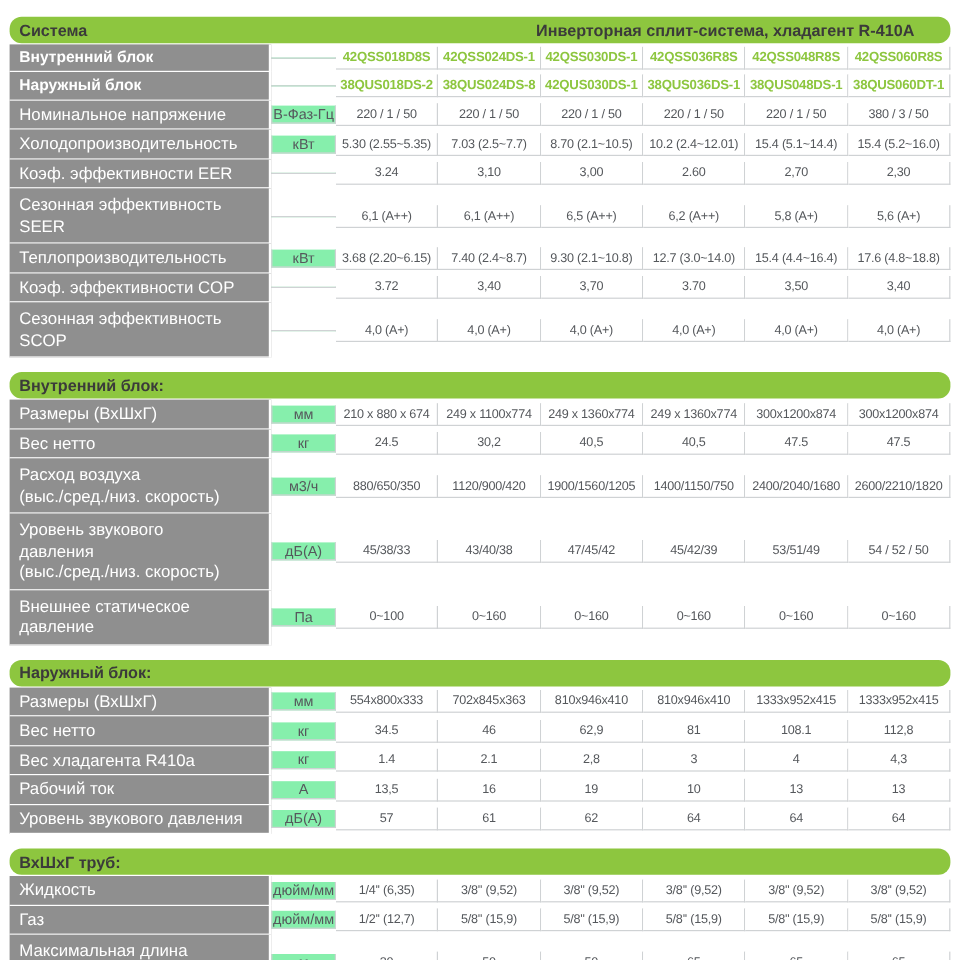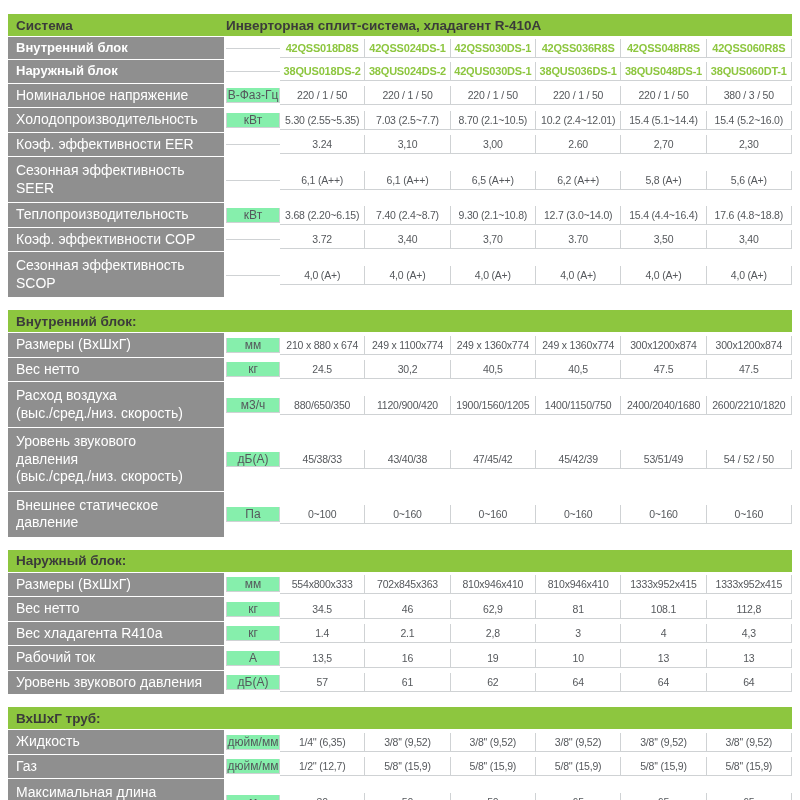--- a/index.html
+++ b/index.html
@@ -13,29 +13,29 @@
   body{
     width:800px;height:800px;position:relative;overflow:hidden;
     font-family:"Liberation Sans","DejaVu Sans",sans-serif;
     -webkit-font-smoothing:antialiased;
   }
   #spec-table{position:absolute;left:8px;top:14px;width:784px;}
   .section{margin-top:12px;}
   .section:first-child{margin-top:0;}
   .section-header{
     display:flex;align-items:center;background:var(--green);
-    min-height:22px;margin-bottom:1px;
+    min-height:22px;margin-bottom:1px;border-radius:10px;
   }
   .section-header .hd-label{
     width:218px;flex:0 0 auto;padding:2px 0 2px 8px;box-sizing:border-box;
     font-weight:bold;font-size:13.5px;color:var(--header-text);
   }
   .section-header .hd-title{
-    flex:1 1 auto;text-align:left;font-weight:bold;font-size:13.5px;
-    color:var(--header-text);
+    flex:1 1 auto;text-align:right;font-weight:bold;font-size:13.5px;
+    color:var(--header-text);padding-right:30px;
   }
   .row{display:flex;align-items:center;min-height:22px;}
   .cell{box-sizing:border-box;display:flex;align-items:center;}
   .cell-label{
     width:218px;flex:0 0 auto;background:var(--gray);color:#ffffff;
     font-size:14px;line-height:1.25;padding:3px 6px 3px 8px;
     border-bottom:1px solid #ffffff;border-right:2px solid #ffffff;
     white-space:pre-line;
   }
   .cell-unit{
@@ -70,21 +70,21 @@
         <div class="cell cell-value">42QSS024DS-1</div>
         <div class="cell cell-value">42QSS030DS-1</div>
         <div class="cell cell-value">42QSS036R8S</div>
         <div class="cell cell-value">42QSS048R8S</div>
         <div class="cell cell-value">42QSS060R8S</div>
       </div>
       <div class="row model">
         <div class="cell cell-label">Наружный блок</div>
         <div class="cell cell-unit"></div>
         <div class="cell cell-value">38QUS018DS-2</div>
-        <div class="cell cell-value">38QUS024DS-2</div>
+        <div class="cell cell-value">38QUS024DS-8</div>
         <div class="cell cell-value">42QUS030DS-1</div>
         <div class="cell cell-value">38QUS036DS-1</div>
         <div class="cell cell-value">38QUS048DS-1</div>
         <div class="cell cell-value">38QUS060DT-1</div>
       </div>
       <div class="row">
         <div class="cell cell-label">Номинальное напряжение</div>
         <div class="cell cell-unit">В-Фаз-Гц</div>
         <div class="cell cell-value">220 / 1 / 50</div>
         <div class="cell cell-value">220 / 1 / 50</div>

